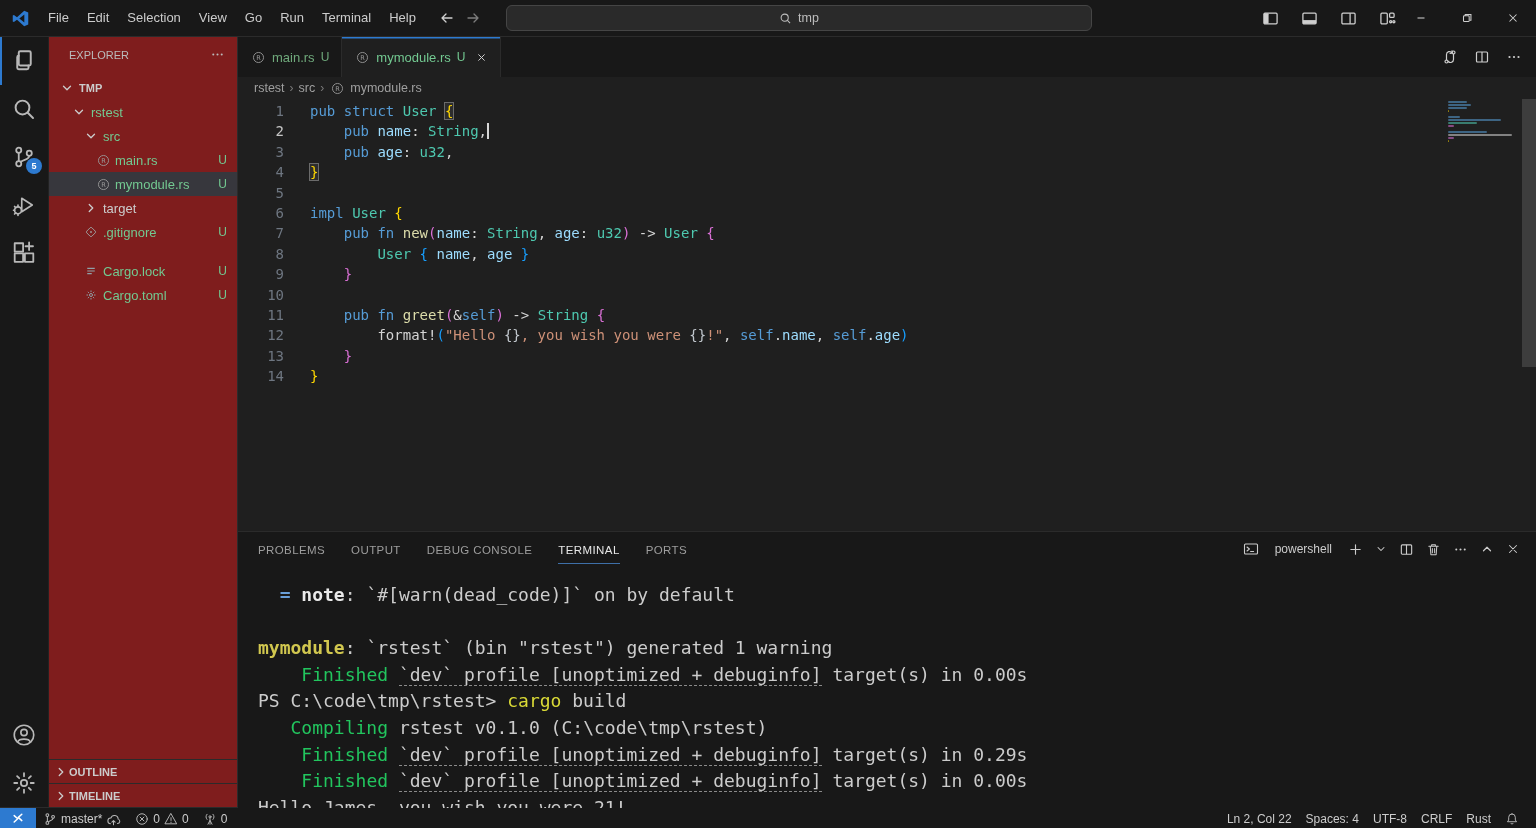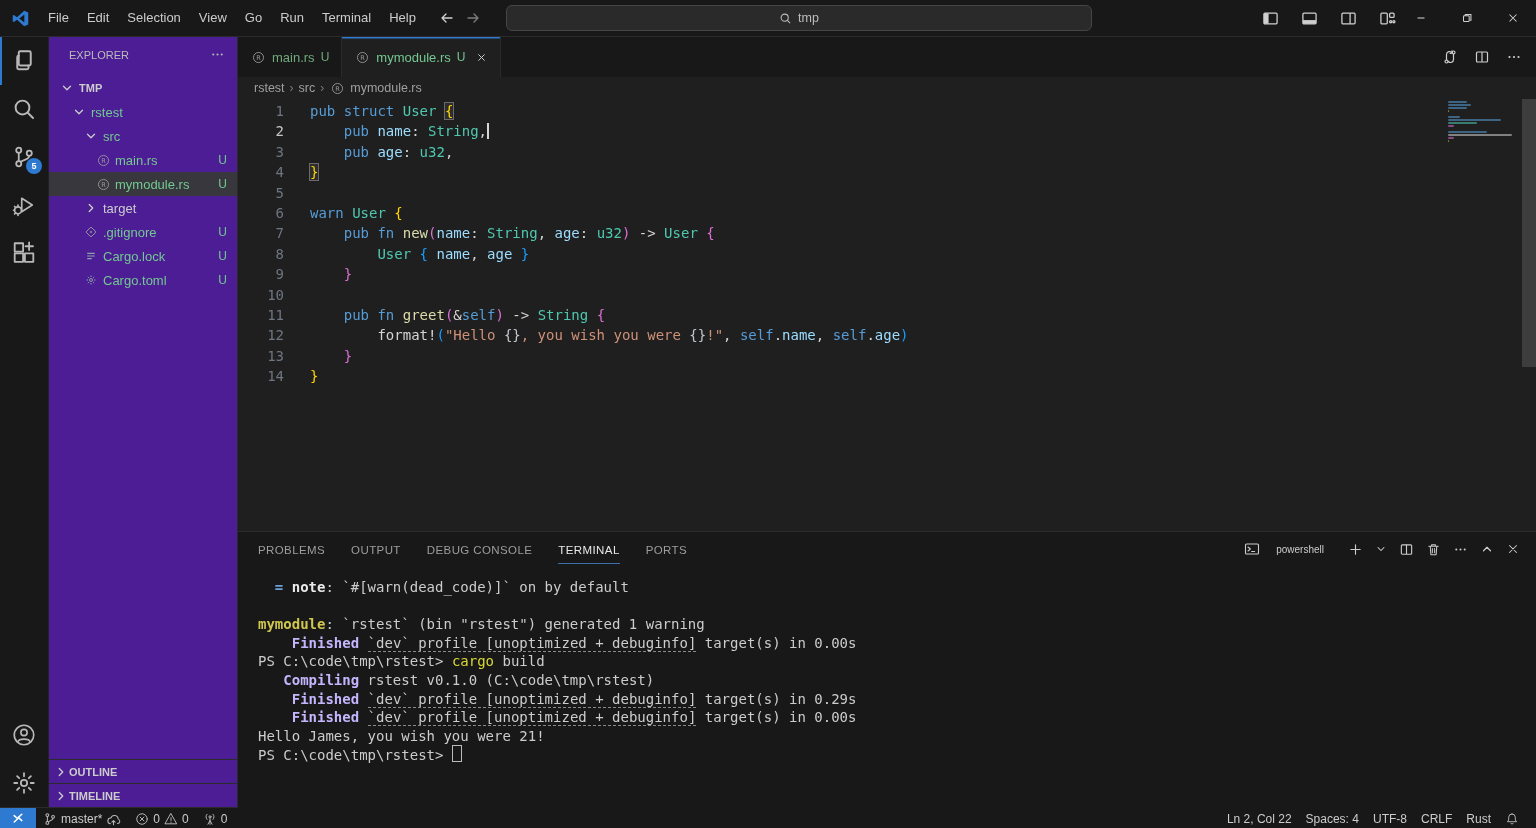--- a/index.html
+++ b/index.html
@@ -19,21 +19,21 @@
   #win-controls{position:absolute;right:0;top:0;height:36px;display:flex;}
   .winbtn{width:46px;height:36px;display:flex;align-items:center;justify-content:center;color:#cfcfcf;}
   
   #main{display:flex;height:770px;}
   #activitybar{width:48px;background:#181818;display:flex;flex-direction:column;justify-content:space-between;border-right:1px solid #222;}
   .act-item{height:48px;display:flex;align-items:center;justify-content:center;position:relative;color:#868686;}
   .act-item.active{color:#d7d7d7;box-shadow:inset 2px 0 0 #2d7ad0;}
   .act-badge{position:absolute;right:6px;bottom:7px;min-width:16px;height:16px;border-radius:8px;background:#2d7ad0;
     color:#fff;font-size:9px;display:flex;align-items:center;justify-content:center;font-weight:bold;}
   
-  #sidebar{width:188px;background:#4c1d95;border-right:1px solid #2b2b2b;display:flex;flex-direction:column;}
+  #sidebar{width:188px;background:#7f1d1d;border-right:1px solid #2b2b2b;display:flex;flex-direction:column;}
   #sb-header{height:35px;display:flex;align-items:center;justify-content:space-between;padding:0 12px 0 20px;flex:none;}
   #sb-title{font-size:11px;color:#bbbbbb;}
   #tree{flex:1;padding-top:4px;overflow:hidden;}
   .trow-item{height:24px;display:flex;align-items:center;font-size:13px;color:#cccccc;cursor:default;}
   .trow-item.selected{background:#37373d;}
   .trow-item .lbl{margin-left:4px;white-space:nowrap;}
   .green{color:#73c991;}
   .chev{width:16px;flex:none;display:flex;justify-content:center;color:#cccccc;}
   .fico{width:16px;flex:none;display:flex;justify-content:center;font-size:12px;color:#8fa1a8;}
   .right-slot{margin-left:auto;margin-right:10px;font-size:12px;}
@@ -69,27 +69,27 @@
   .mm-line{height:2px;margin-bottom:1px;border-radius:1px;opacity:.55;}
   #scrollbar{position:absolute;top:0;right:0;width:14px;height:100%;}
   #sb-thumb{position:absolute;top:0;right:0;width:14px;height:268px;background:rgba(110,110,110,.38);}
   
   #panel{height:276px;background:#181818;border-top:1px solid #2b2b2b;display:flex;flex-direction:column;flex:none;}
   #panelheader{height:34px;display:flex;justify-content:space-between;align-items:center;flex:none;}
   #paneltabs{display:flex;padding-left:20px;gap:26px;}
   .ptab{font-size:11.5px;letter-spacing:.4px;color:#9d9d9d;padding:9px 0 7px;border-bottom:1px solid transparent;}
   .ptab.active{color:#e7e7e7;border-bottom:1px solid #3e6fa8;}
   #panelactions{display:flex;align-items:center;gap:12px;padding-right:16px;color:#cccccc;}
-  #shell-label{font-size:10px;color:#cccccc;margin:0 12px 0 4px;}
+  #shell-label{font-size:12px;color:#cccccc;margin:0 4px 0 4px;}
   #terminal{flex:1;padding:12px 0 0 20px;overflow:hidden;}
-  .trow{white-space:pre;line-height:18.6px;font-family:"DejaVu Sans Mono",monospace;font-size:14px;color:#cccccc;}
+  .trow{white-space:pre;line-height:18.6px;font-family:"DejaVu Sans Mono",monospace;font-size:18px;color:#cccccc;margin-top:8px;}
   .tblu{color:#6a9fd8;font-weight:bold}
   .tw{color:#eaeaea;font-weight:bold}
   .tyel{color:#d1c74f;font-weight:bold}
-  .tgrn{color:#c4b5fd;font-weight:bold}
+  .tgrn{color:#22c55e;font-weight:normal}
   .tund{border-bottom:1px dashed #8a8a8a;}
   .tcmd{color:#d9d936}
   .tcur{display:inline-block;width:8px;height:15px;border:1px solid #bbbbbb;vertical-align:-2px;}
   
   #statusbar{height:22px;background:#181818;border-top:1px solid #2b2b2b;display:flex;justify-content:space-between;font-size:12px;color:#cccccc;}
   #sbleft{display:flex;align-items:center;}
   #remote{width:36px;height:22px;background:#2d7ad0;display:flex;align-items:center;justify-content:center;color:#fff;}
   .sb-item{display:flex;align-items:center;gap:4px;padding:0 7px;height:22px;}
   #sbright{display:flex;align-items:center;padding-right:10px;}
 </style>
@@ -321,21 +321,21 @@
         <div class="trow-item" style="padding-left: 34px;">
           <span class="fico">
             <svg width="12" height="12" viewBox="0 0 16 16">
               <rect x="3.2" y="3.2" width="9.6" height="9.6" rx="1.6" transform="rotate(45 8 8)" fill="none" stroke="#9d9d9d" stroke-width="1.2"></rect>
               <circle cx="8" cy="8" r="1.2" fill="#9d9d9d"></circle>
             </svg>
           </span>
           <span class="lbl green">.gitignore</span>
           <span class="right-slot green">U</span>
         </div>
-        <div class="trow-item" style="padding-left: 34px;">
+        <div class="trow-item" style="padding-left: 34px; margin-top: 15px;">
           <span class="fico">
             <svg width="12" height="12" viewBox="0 0 16 16" stroke="#8fa1a8" stroke-width="1.4">
               <path d="M3 4.5h10M3 8h10M3 11.5h6"></path>
             </svg>
           </span>
           <span class="lbl green">Cargo.lock</span>
           <span class="right-slot green">U</span>
         </div>
         <div class="trow-item" style="padding-left: 34px;">
           <span class="fico">
@@ -435,21 +435,21 @@
         </span>
         <span>mymodule.rs</span>
       </div>
     <div id="codearea">
       <div id="codelines">
           <div class="crow"><span class="gut">1</span><span class="ctext"><span class="kw">pub </span><span class="kw">struct </span><span class="ty">User </span><span class="b1 bm">{</span></span></div>
           <div class="crow"><span class="gut curln">2</span><span class="ctext"><span class="pu">    </span><span class="kw">pub </span><span class="va">name</span><span class="pu">: </span><span class="ty">String</span><span class="pu">,</span><span class="caret"></span></span></div>
           <div class="crow"><span class="gut">3</span><span class="ctext"><span class="pu">    </span><span class="kw">pub </span><span class="va">age</span><span class="pu">: </span><span class="ty">u32</span><span class="pu">,</span></span></div>
           <div class="crow"><span class="gut">4</span><span class="ctext"><span class="b1 bm">}</span></span></div>
           <div class="crow"><span class="gut">5</span><span class="ctext"></span></div>
-          <div class="crow"><span class="gut">6</span><span class="ctext"><span class="kw">warn </span><span class="ty">User </span><span class="b1">{</span></span></div>
+          <div class="crow"><span class="gut">6</span><span class="ctext"><span class="kw">impl </span><span class="ty">User </span><span class="b1">{</span></span></div>
           <div class="crow"><span class="gut">7</span><span class="ctext"><span class="pu">    </span><span class="kw">pub fn </span><span class="fn">new</span><span class="b2">(</span><span class="va">name</span><span class="pu">: </span><span class="ty">String</span><span class="pu">, </span><span class="va">age</span><span class="pu">: </span><span class="ty">u32</span><span class="b2">)</span><span class="pu"> -&gt; </span><span class="ty">User </span><span class="b2">{</span></span></div>
           <div class="crow"><span class="gut">8</span><span class="ctext"><span class="pu">        </span><span class="ty">User </span><span class="b3">{</span><span class="va"> name</span><span class="pu">,</span><span class="va"> age </span><span class="b3">}</span></span></div>
           <div class="crow"><span class="gut">9</span><span class="ctext"><span class="pu">    </span><span class="b2">}</span></span></div>
           <div class="crow"><span class="gut">10</span><span class="ctext"></span></div>
           <div class="crow"><span class="gut">11</span><span class="ctext"><span class="pu">    </span><span class="kw">pub fn </span><span class="fn">greet</span><span class="b2">(</span><span class="pu">&amp;</span><span class="kw">self</span><span class="b2">)</span><span class="pu"> -&gt; </span><span class="ty">String </span><span class="b2">{</span></span></div>
           <div class="crow"><span class="gut">12</span><span class="ctext"><span class="pu">        </span><span class="pu">format!</span><span class="b3">(</span><span class="st">"Hello </span><span class="ph">{}</span><span class="st">, you wish you were </span><span class="ph">{}</span><span class="st">!"</span><span class="pu">, </span><span class="kw">self</span><span class="pu">.</span><span class="va">name</span><span class="pu">, </span><span class="kw">self</span><span class="pu">.</span><span class="va">age</span><span class="b3">)</span></span></div>
           <div class="crow"><span class="gut">13</span><span class="ctext"><span class="pu">    </span><span class="b2">}</span></span></div>
           <div class="crow"><span class="gut">14</span><span class="ctext"><span class="b1">}</span></span></div>
         </div>
       <div id="minimap">

